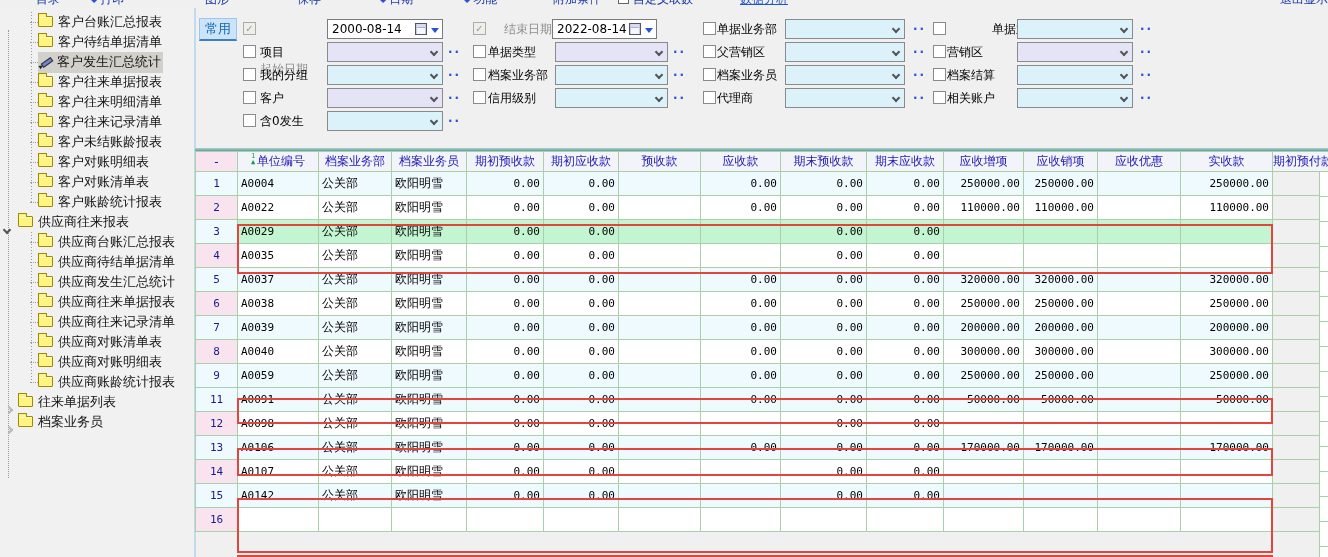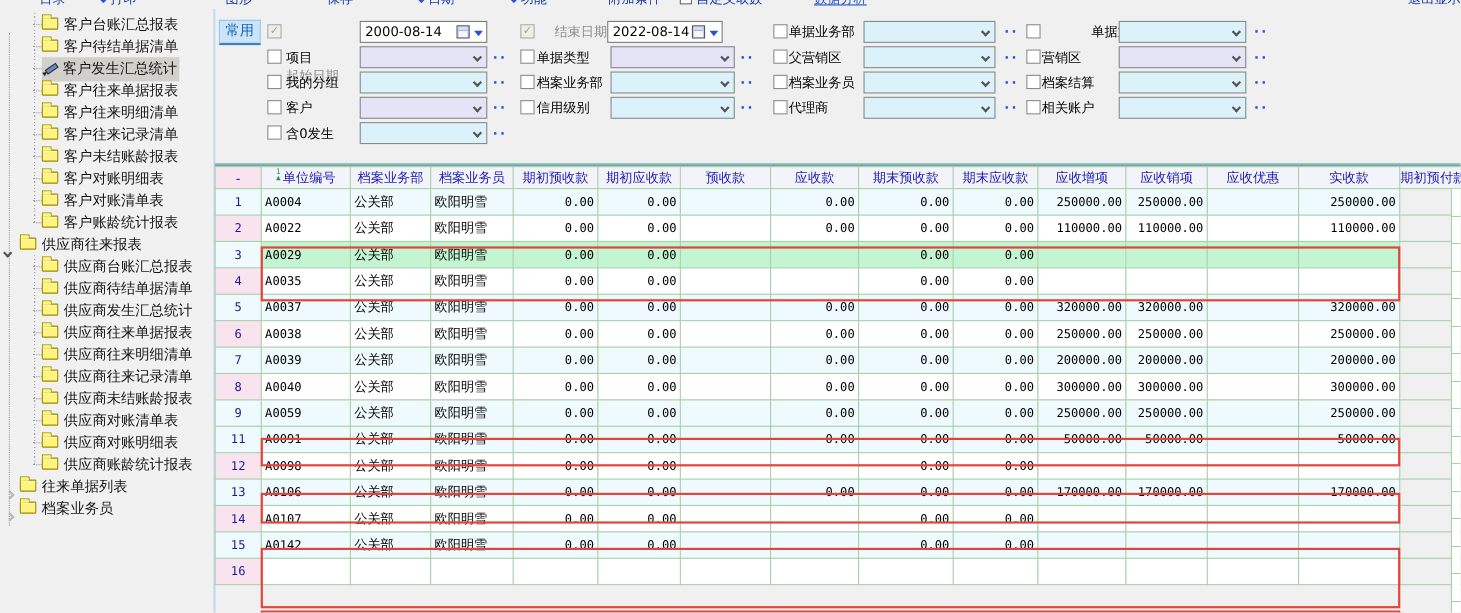--- a/index.html
+++ b/index.html
@@ -94,23 +94,21 @@
         <div class="titem child"><span class="stub"></span><span class="folder"></span><span class="tlabel">客户对账明细表</span></div>
         <div class="titem child"><span class="stub"></span><span class="folder"></span><span class="tlabel">客户对账清单表</span></div>
         <div class="titem child"><span class="stub"></span><span class="folder"></span><span class="tlabel">客户账龄统计报表</span></div>
       </div>
       <div class="titem root"><span class="arrow"><span class="chev"></span></span><span class="folder"></span><span class="tlabel">供应商往来报表</span></div>
       <div class="children">
         <div class="titem child"><span class="stub"></span><span class="folder"></span><span class="tlabel">供应商台账汇总报表</span></div>
         <div class="titem child"><span class="stub"></span><span class="folder"></span><span class="tlabel">供应商待结单据清单</span></div>
         <div class="titem child"><span class="stub"></span><span class="folder"></span><span class="tlabel">供应商发生汇总统计</span></div>
         <div class="titem child"><span class="stub"></span><span class="folder"></span><span class="tlabel">供应商往来单据报表</span></div>
-        <div class="titem child"><span class="stub"></span><span class="folder"></span><span class="tlabel">供应商往来明细清单</span></div>
         <div class="titem child"><span class="stub"></span><span class="folder"></span><span class="tlabel">供应商往来记录清单</span></div>
-        <div class="titem child"><span class="stub"></span><span class="folder"></span><span class="tlabel">供应商未结账龄报表</span></div>
         <div class="titem child"><span class="stub"></span><span class="folder"></span><span class="tlabel">供应商对账清单表</span></div>
         <div class="titem child"><span class="stub"></span><span class="folder"></span><span class="tlabel">供应商对账明细表</span></div>
         <div class="titem child"><span class="stub"></span><span class="folder"></span><span class="tlabel">供应商账龄统计报表</span></div>
       </div>
       <div class="titem root"><span class="arrow"><span class="chev right"></span></span><span class="folder"></span><span class="tlabel">往来单据列表</span></div>
       <div class="titem root"><span class="arrow"><span class="chev right"></span></span><span class="folder"></span><span class="tlabel">档案业务员</span></div>
     </div>
 </div>
 
 <div id="filter-panel">

